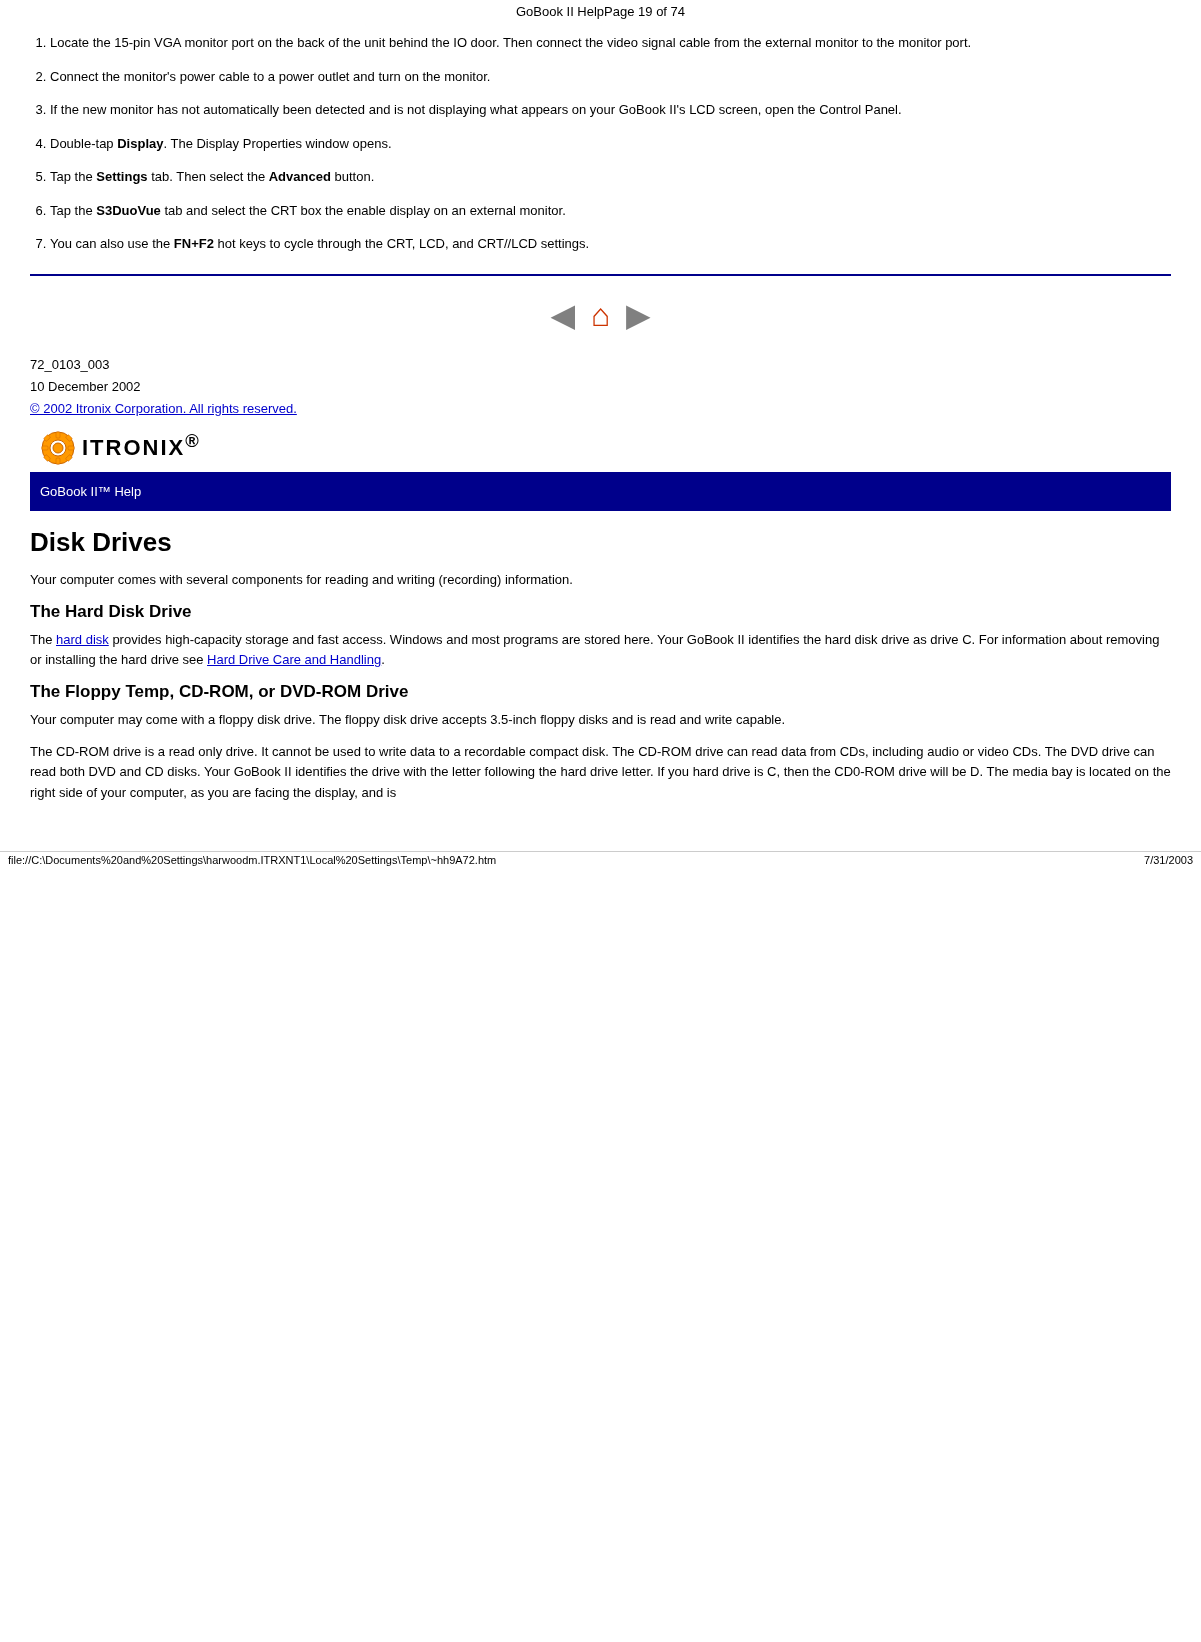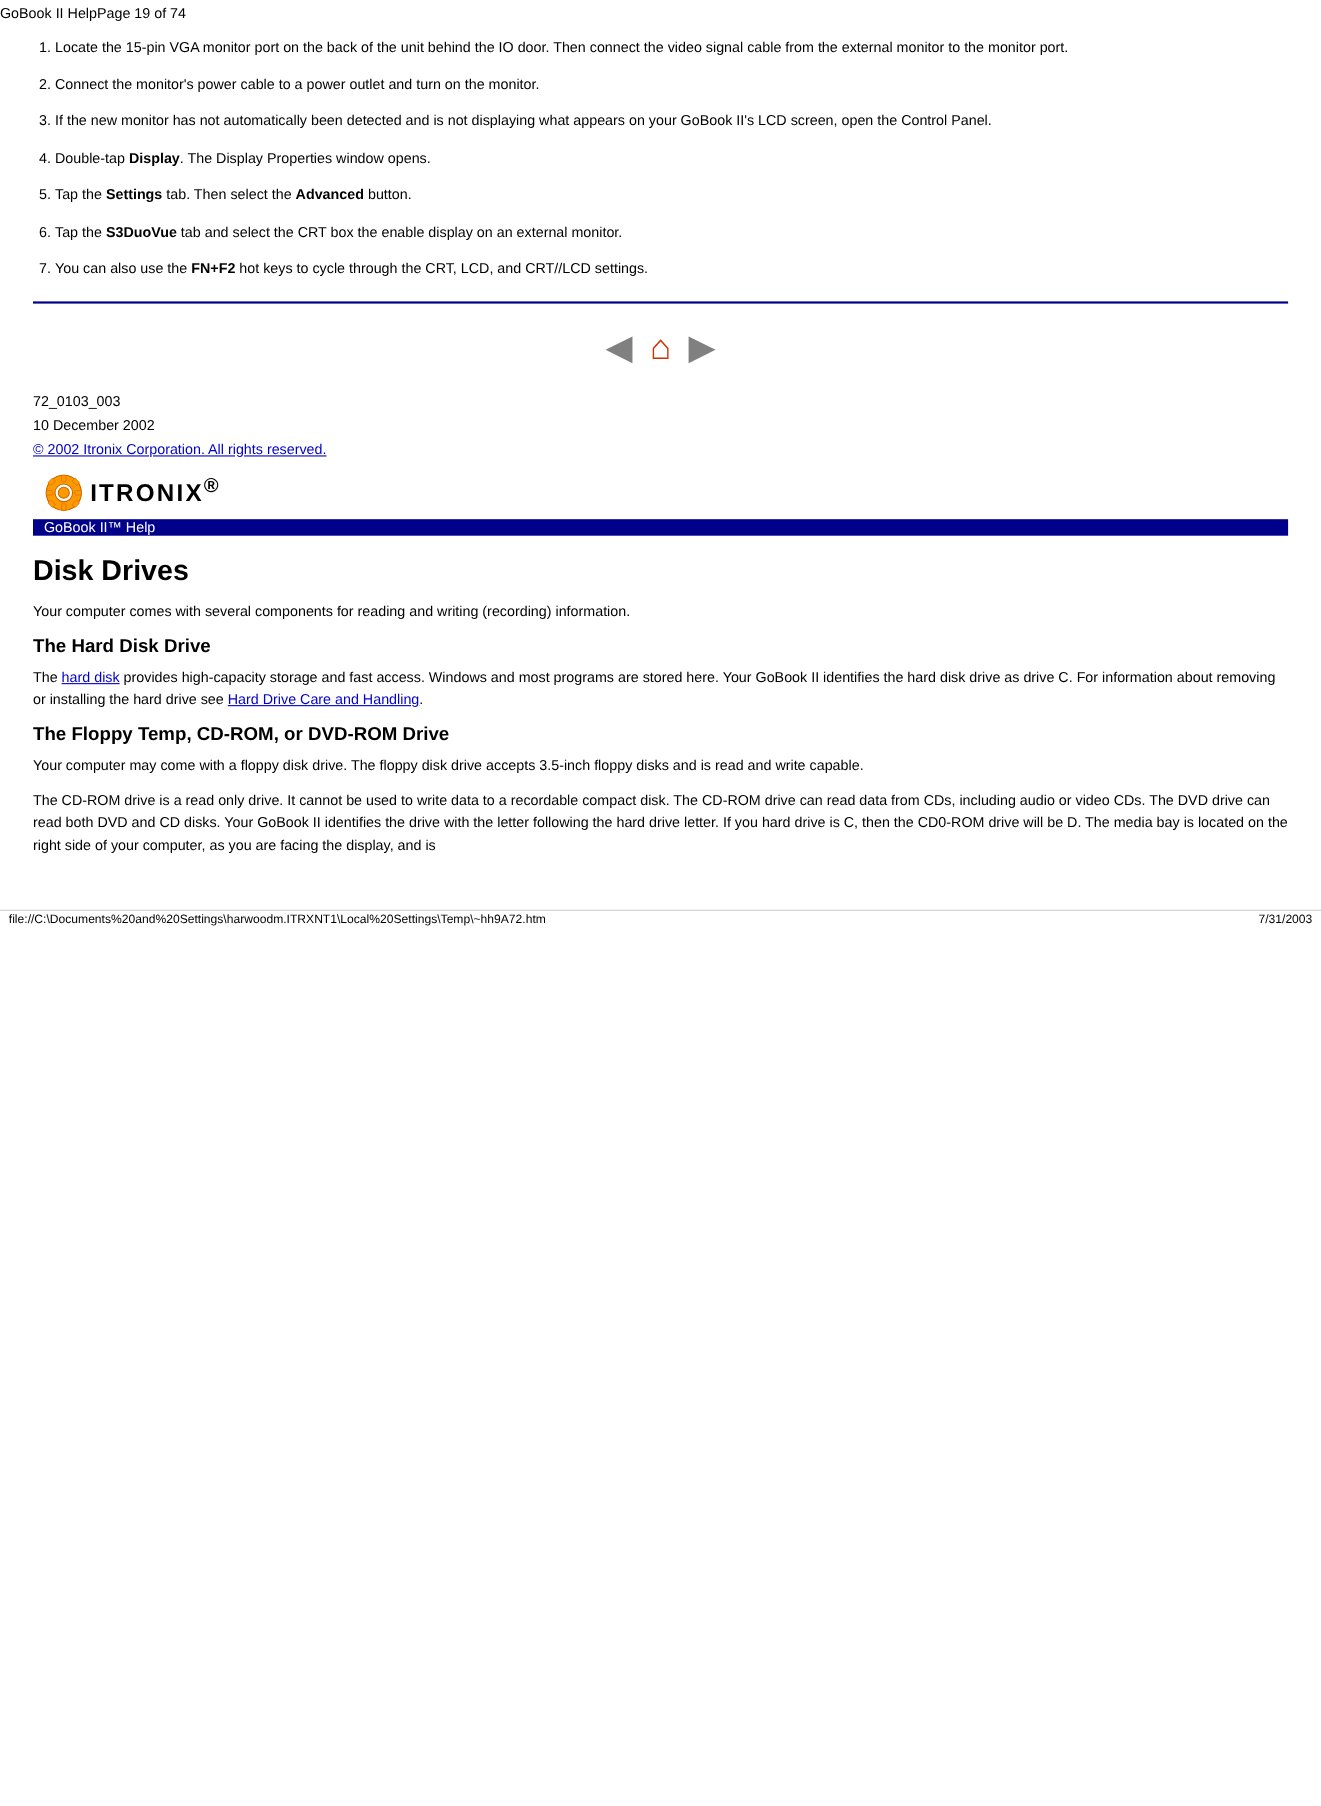--- a/index.html
+++ b/index.html
@@ -5,21 +5,21 @@
     * { margin: 0; padding: 0; box-sizing: border-box; }
     body {
       font-family: Arial, sans-serif;
       font-size: 13px;
       color: #000;
       background: #fff;
       width: 1201px;
     }
     .header-bar {
       display: flex;
-      justify-content: flex-start;
+      justify-content: center;
       align-items: center;
       padding: 4px 0;
       font-size: 13px;
     }
     .main-content {
       padding: 10px 30px 10px 30px;
     }
     .ordered-list {
       padding-left: 20px;
     }
@@ -64,21 +64,21 @@
     }
     .logo-text {
       font-size: 22px;
       font-weight: bold;
       letter-spacing: 2px;
       font-family: Arial, sans-serif;
     }
     .section-bar {
       background: #00008B;
       color: #fff;
-      padding: 0 10px;
+      padding: 12px 10px;
       font-size: 13px;
       margin-bottom: 16px;
     }
     .page-section {
       margin-bottom: 20px;
     }
     .disk-drives-title {
       font-size: 26px;
       font-weight: bold;
       margin-bottom: 12px;

